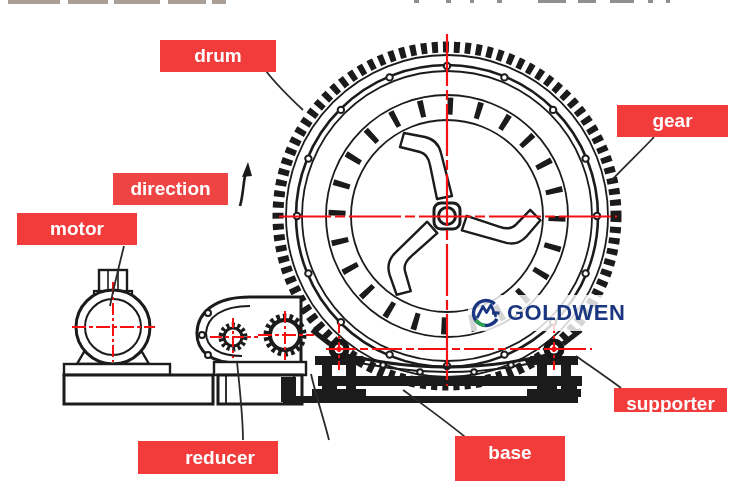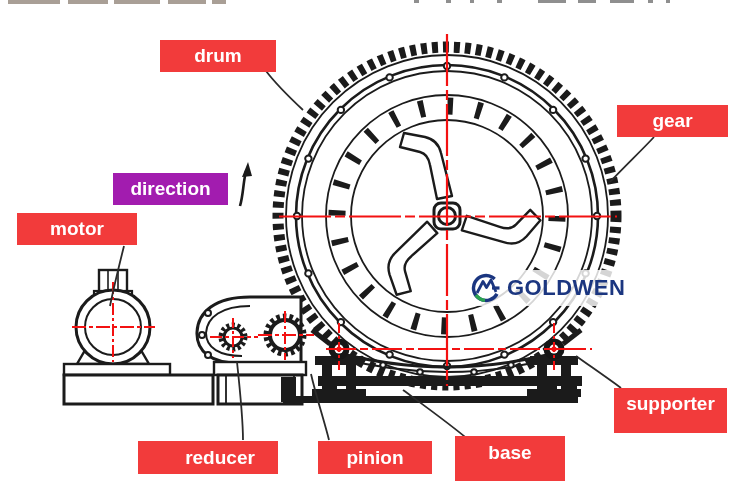--- a/index.html
+++ b/index.html
@@ -2,22 +2,22 @@
 <html><head>
 <meta charset="utf-8">
 <style>
   html,body{margin:0;padding:0;background:#fff;}
   #stage{position:relative;width:750px;height:504px;background:#ffffff;overflow:hidden;
          font-family:"Liberation Sans",sans-serif;}
   #drawing{position:absolute;left:0;top:0;}
   .label{position:absolute;color:#ffffff;font-weight:bold;font-size:19px;text-align:center;
          font-family:"Liberation Sans",sans-serif;}
   .label.red{background:#f23b3b;}
-  .label.gray{background:#a21caf;}
-  #logo{position:absolute;left:468px;top:270px;display:flex;align-items:center;gap:4px;
+  .label.gray{background:#ef4444;}
+  #logo{position:absolute;left:468px;top:295px;display:flex;align-items:center;gap:4px;
         background:rgba(255,255,255,0.82);padding:1px 3px;}
   #logo .logo-text{color:#1b3680;font-weight:bold;font-size:22px;letter-spacing:0.5px;
         font-family:"Liberation Sans",sans-serif;}
 </style>
 </head>
 <body>
 
 <div id="stage">
 
   <svg id="drawing" width="750" height="504" viewBox="0 0 750 504">
@@ -197,25 +197,24 @@
   <div class="label red" style="left:617px;top:105px;width:111px;height:32px;line-height:32px;">gear</div>
 
   <div class="label red" style="left:160px;top:40px;width:116px;height:32px;line-height:32px;">drum</div>
 
   <div class="label gray" style="left:113px;top:173px;width:115px;height:32px;line-height:32px;">direction</div>
 
   <div class="label red" style="left:17px;top:213px;width:120px;height:32px;line-height:32px;">motor</div>
 
   <div class="label red" style="left:138px;top:441px;width:116px;height:33px;line-height:33px;padding-left:24px;">reducer</div>
 
-  <div class="label red" style="left:318px;top:441px;width:114px;height:33px;line-height:33px;">pinion</div>
 
   <div class="label red" style="left:455px;top:436px;width:110px;height:45px;line-height:33px;">base</div>
 
-  <div class="label red" style="left:614px;top:388px;width:113px;height:45px;line-height:31px;">supporter</div>
+  <div class="label red" style="left:614px;top:388px;width:113px;height:24px;line-height:31px;">supporter</div>
 
   <div id="logo">
     <svg width="32" height="34" viewBox="0 0 32 34">
       <circle cx="15" cy="17" r="12.5" fill="none" stroke="#1b3680" stroke-width="3.4" stroke-dasharray="62 17" transform="rotate(28 15 17)"></circle>
       <path d="M 5,24 A 12.5,12.5 0 0 0 14,29.4" fill="none" stroke="#2aa34f" stroke-width="3.4"></path>
       <polyline points="6,22 12,10.5 15.5,16.5 20,9 25,21" fill="none" stroke="#1b3680" stroke-width="2.8" stroke-linejoin="round"></polyline>
       <line x1="21" y1="17" x2="28.5" y2="17" stroke="#1b3680" stroke-width="3.2"></line>
     </svg>
     <span class="logo-text">GOLDWEN</span>
   </div>

